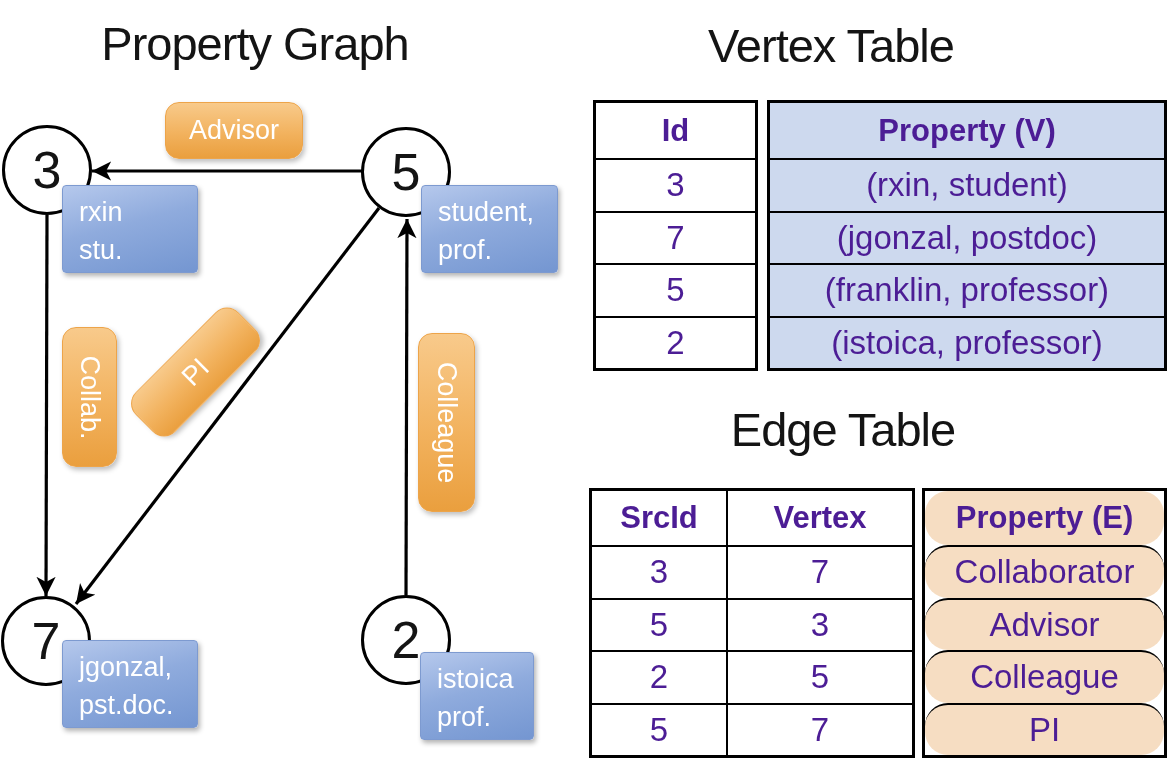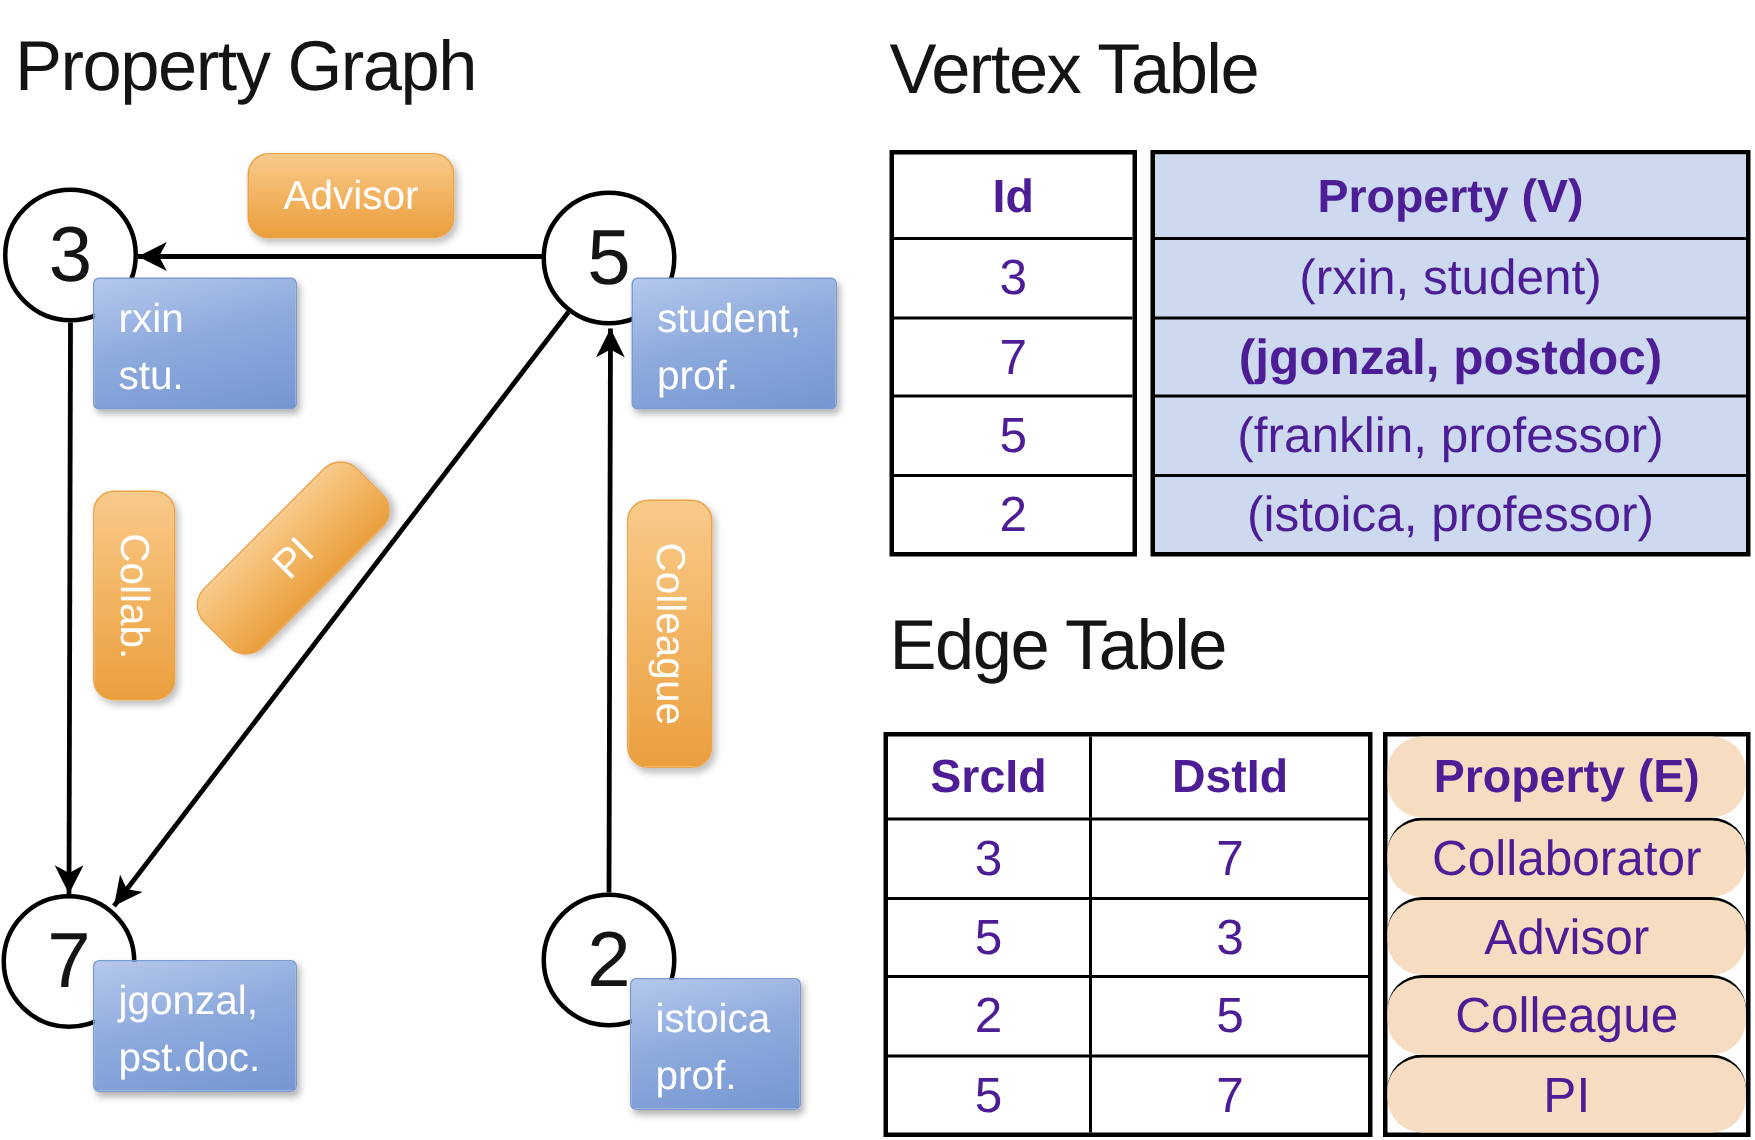--- a/index.html
+++ b/index.html
@@ -1,21 +1,21 @@
 <!DOCTYPE html>
 <html><head>
 <meta charset="utf-8">
 <style>
   html,body{margin:0;padding:0;background:#ffffff;}
   .canvas{
     position:relative;width:1170px;height:760px;overflow:hidden;
     font-family:"Liberation Sans",sans-serif;background:#ffffff;color:#111;
   }
   .title{
-    position:absolute;text-align:left;font-size:47px;font-weight:400;
+    position:absolute;text-align:center;font-size:47px;font-weight:400;
     color:#141414;letter-spacing:-1px;white-space:nowrap;
   }
   
   .node{
     position:absolute;width:90px;height:90px;border-radius:50%;
     border:3.5px solid #000;background:#fff;box-sizing:border-box;
     display:flex;align-items:center;justify-content:center;z-index:3;
   }
   .node span{font-size:52px;font-weight:400;color:#141414;}
   
@@ -111,43 +111,43 @@
   <div class="ebox" style="left:62px;top:327px;width:55px;height:140px;">
     <span class="rot90">Collab.</span>
   </div>
   <div class="ebox" style="left:123px;top:344px;width:145px;height:56px;transform:rotate(-45deg);border-radius:16px;">
     <span>PI</span>
   </div>
   <div class="ebox" style="left:418px;top:333px;width:57px;height:179px;">
     <span class="rot90">Colleague</span>
   </div>
 
-  <div class="title" style="left:593px;top:18px;width:500px;">Vertex Table</div>
+  <div class="title" style="left:581px;top:18px;width:500px;">Vertex Table</div>
 
   <div class="tcol" style="left:593px;top:100px;width:165px;height:271px;">
     <div class="tcell th" style="height:55px;">Id</div>
     <div class="tcell" style="flex:1;">3</div>
     <div class="tcell" style="flex:1;">7</div>
     <div class="tcell" style="flex:1;">5</div>
     <div class="tcell" style="flex:1;">2</div>
   </div>
 
   <div class="tcol" style="left:767px;top:100px;width:400px;height:271px;">
     <div class="tcell th bluefill" style="height:55px;">Property (V)</div>
     <div class="tcell bluefill" style="flex:1;">(rxin, student)</div>
-    <div class="tcell bluefill" style="flex:1;font-weight:bold;">(jgonzal, postdoc)</div>
+    <div class="tcell bluefill" style="flex:1;">(jgonzal, postdoc)</div>
     <div class="tcell bluefill" style="flex:1;">(franklin, professor)</div>
     <div class="tcell bluefill" style="flex:1;">(istoica, professor)</div>
   </div>
 
   <div class="title" style="left:593px;top:402px;width:500px;">Edge Table</div>
 
   <div class="tcol twocol" style="left: 589px; top: 488px; width: 326px; height: 270px; grid-template-columns: 134px 1fr; grid-template-rows: 54px repeat(4, 1fr);">
     <div class="tcell th">SrcId</div>
-    <div class="tcell th c2" style="border-top:none;">DstId</div>
+    <div class="tcell th c2" style="border-top:none;">Vertex</div>
     <div class="tcell">3</div>
     <div class="tcell c2">7</div>
     <div class="tcell">5</div>
     <div class="tcell c2">3</div>
     <div class="tcell">2</div>
     <div class="tcell c2">5</div>
     <div class="tcell">5</div>
     <div class="tcell c2">7</div>
   </div>
 

